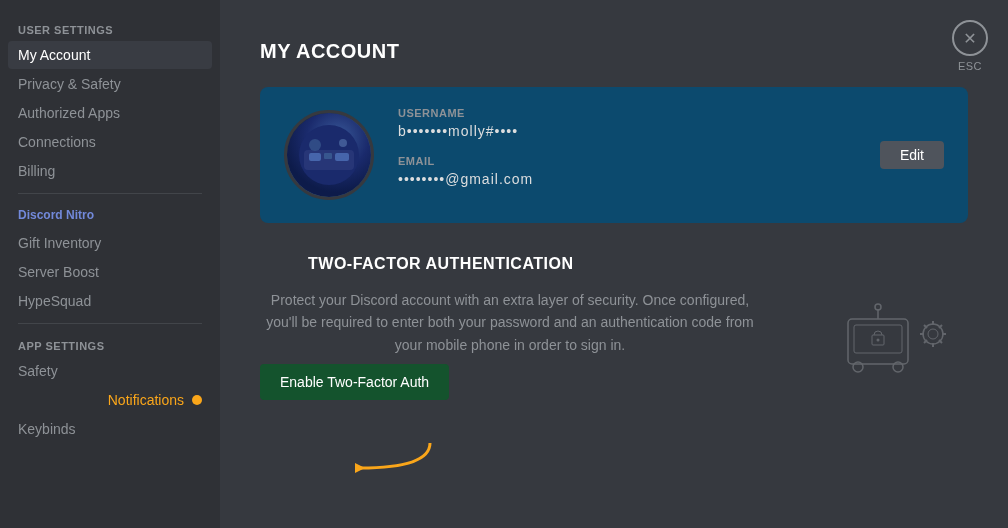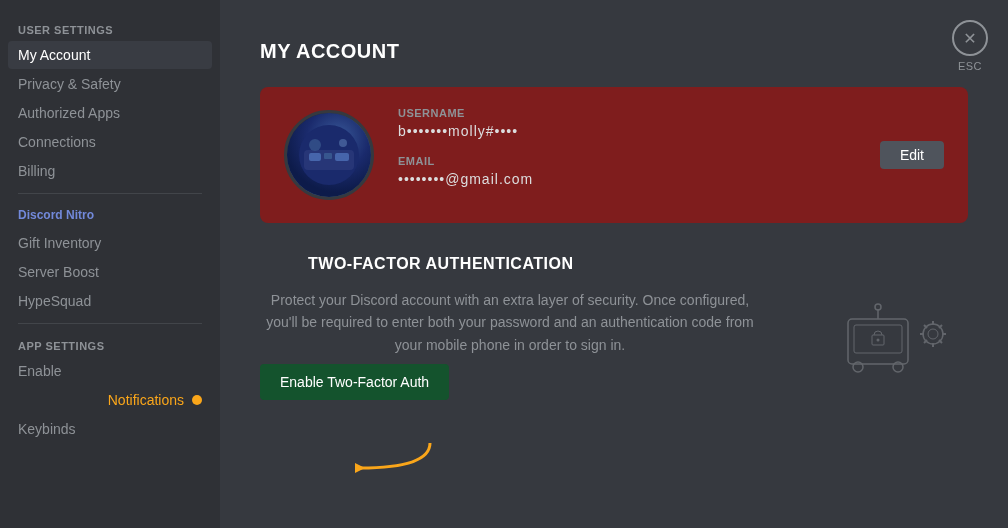--- a/index.html
+++ b/index.html
@@ -73,21 +73,21 @@
       font-size: 20px;
       font-weight: 700;
       color: #ffffff;
       text-transform: uppercase;
       letter-spacing: 0.5px;
       margin-bottom: 24px;
     }
 
     
     .account-card {
-      background: #7f1d1d;
+      background: #0c4a6e;
       border-radius: 8px;
       padding: 20px 24px;
       display: flex;
       align-items: center;
       margin-bottom: 32px;
     }
 
     .avatar-container {
       width: 90px;
       height: 90px;
@@ -293,21 +293,21 @@
   </div>
   <div class="sidebar-item">
     <span>HypeSquad</span>
   </div>
 
   <div class="sidebar-divider"></div>
 
   <div class="sidebar-section-label">App Settings</div>
 
   <div class="sidebar-item">
-    <span>Enable</span>
+    <span>Safety</span>
   </div>
   <div class="sidebar-item" style="color:#faa61a; position:relative;justify-content:flex-end;">
     <span>Notifications</span>
     <span class="notification-dot"></span>
   </div>
   <div class="sidebar-item">
     <span>Keybinds</span>
   </div>
 </nav>
 

